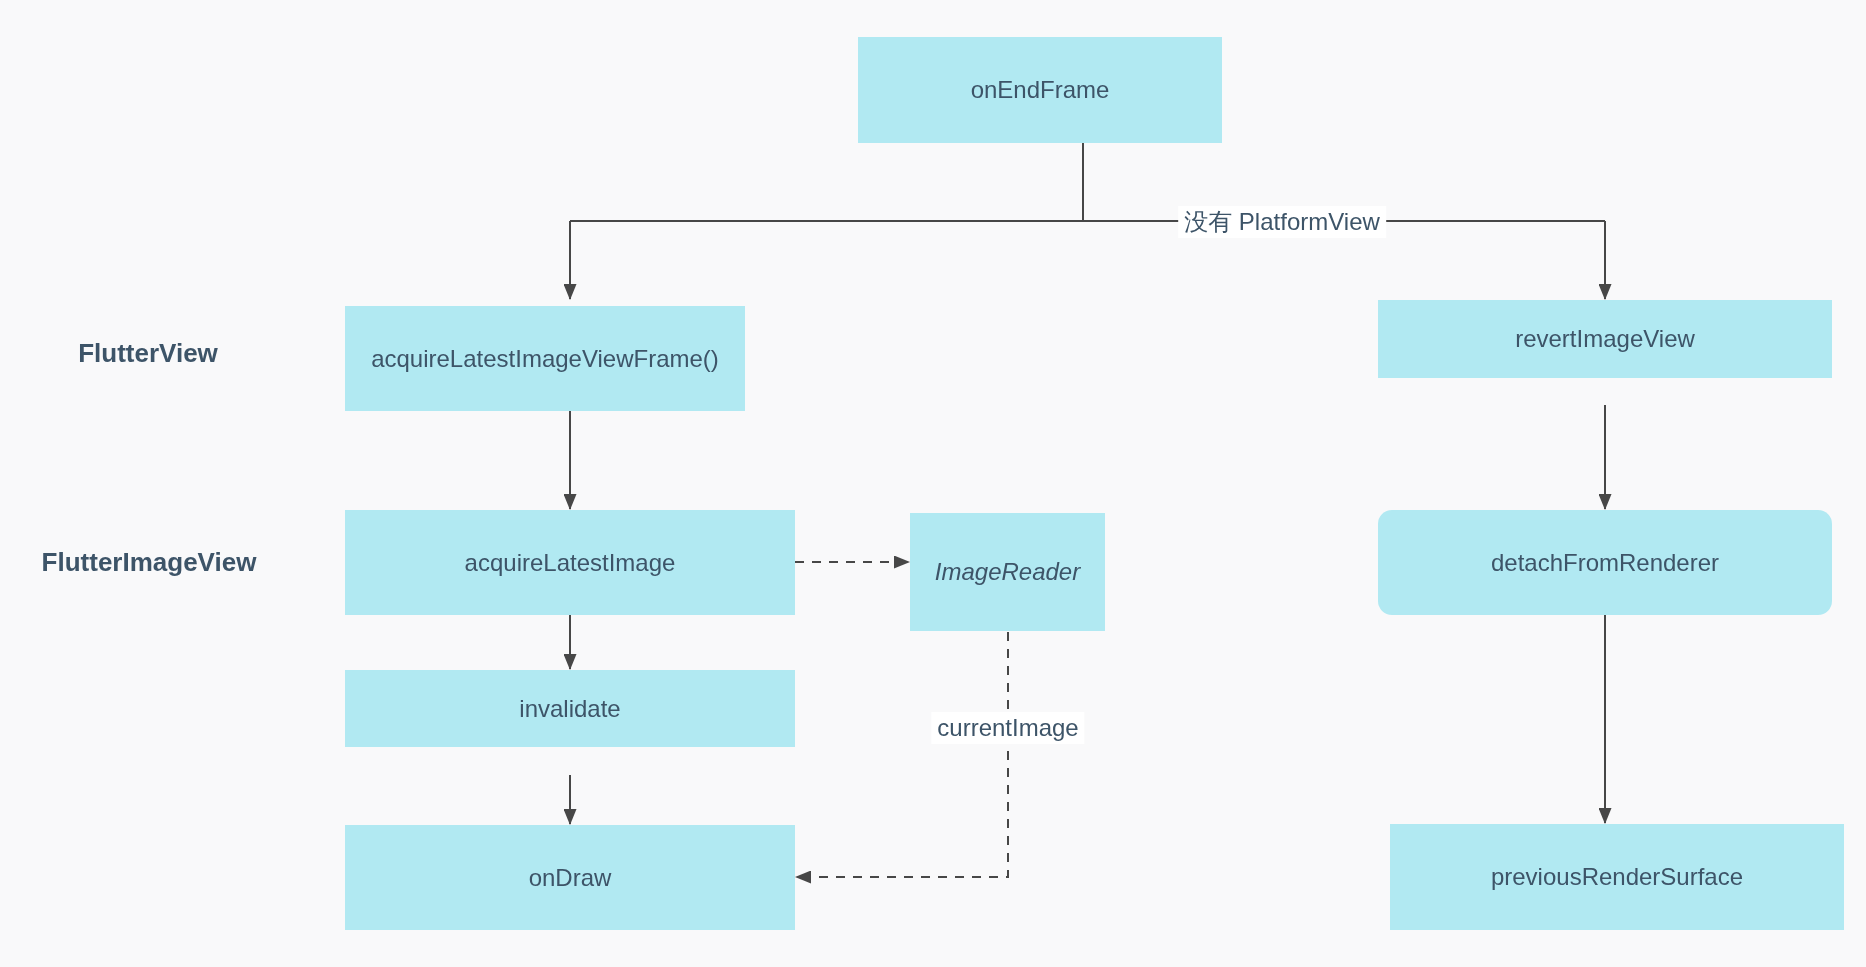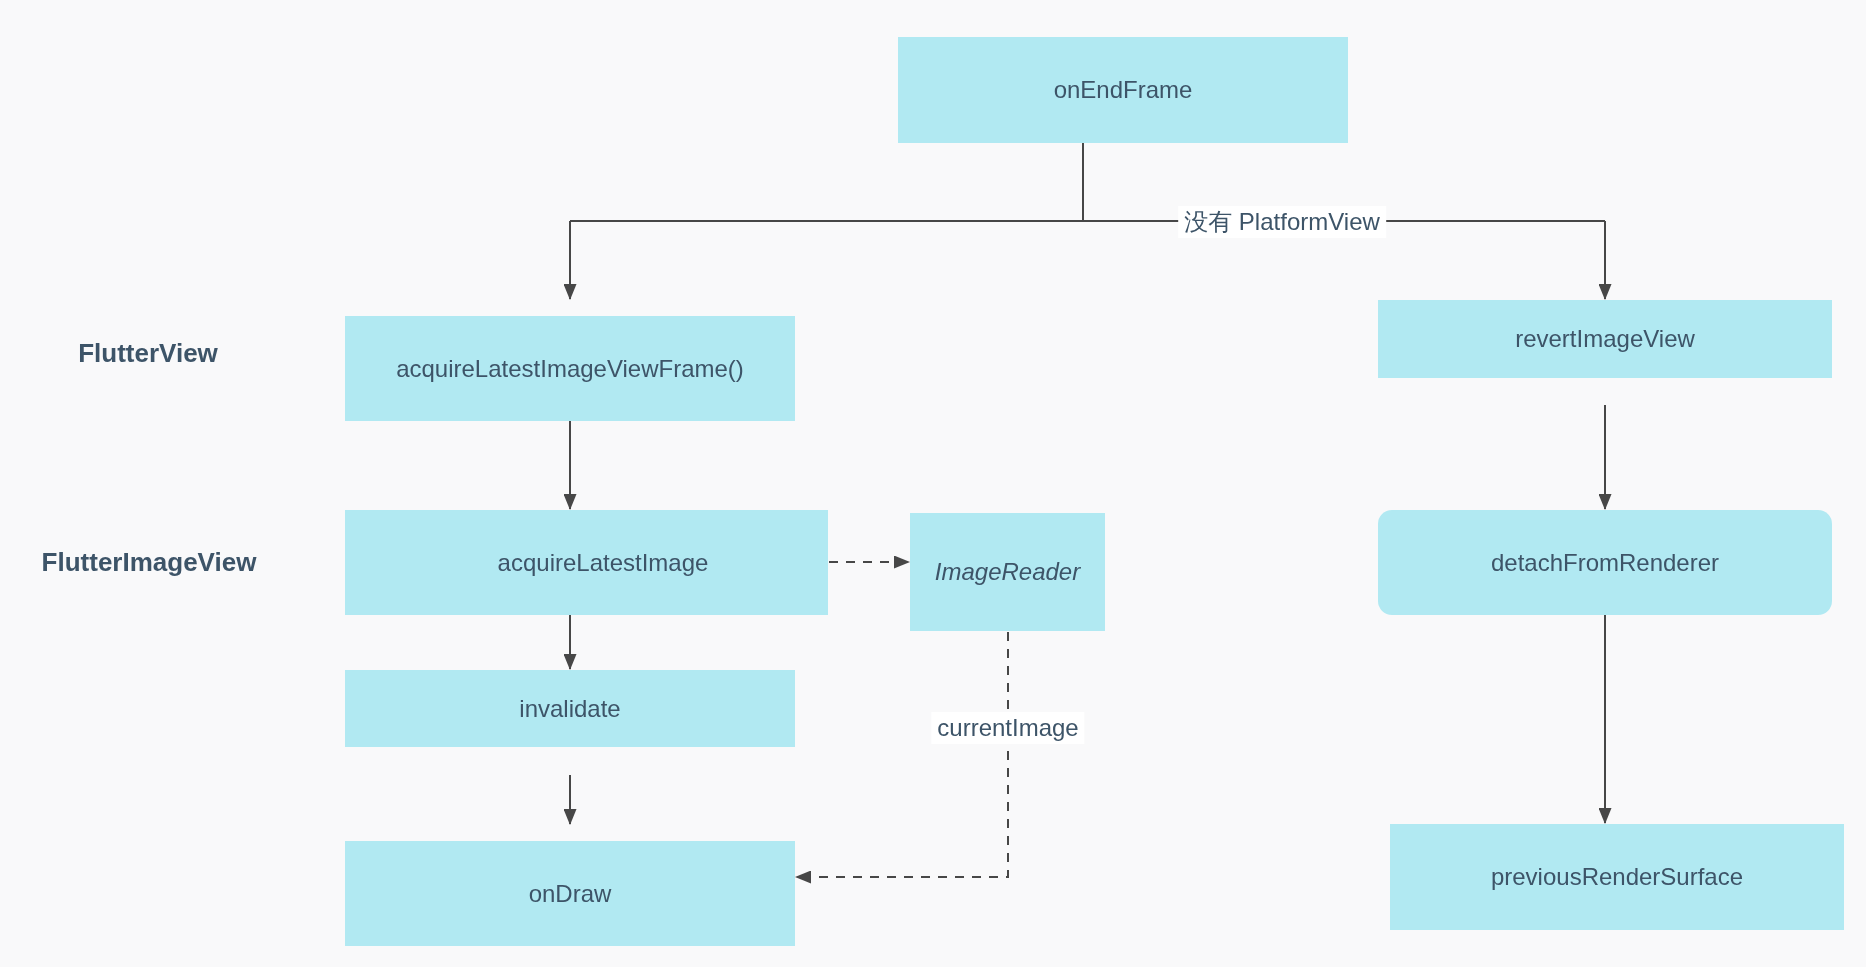--- a/index.html
+++ b/index.html
@@ -94,35 +94,35 @@
 
     <path class="connector" d="M1605 405 L1605 509" marker-end="url(#arrow)"></path>
 
     <path class="connector" d="M1605 615 L1605 823" marker-end="url(#arrow)"></path>
 
     <path class="connector dashed" d="M795 562 L909 562" marker-end="url(#arrow)"></path>
 
     <path class="connector dashed" d="M1008 615 L1008 877 L796 877" marker-end="url(#arrow)"></path>
   </svg>
 
-  <div class="node" style="left:858px; top:37px; width:450px; height:106px;margin-left:40px;">onEndFrame</div>
+  <div class="node" style="left:858px; top:37px; width:364px; height:106px;">onEndFrame</div>
 
-  <div class="node" style="left:345px; top:316px; width:450px; height:105px;">acquireLatestImageViewFrame()</div>
+  <div class="node" style="left:345px; top:306px; width:400px; height:105px;">acquireLatestImageViewFrame()</div>
 
   <div class="node" style="left:1378px; top:300px; width:454px; height:78px;">revertImageView</div>
 
-  <div class="node" style="left:345px; top:510px; width:450px; height:105px;padding-left:33px;">acquireLatestImage</div>
+  <div class="node" style="left:345px; top:510px; width:450px; height:105px;">acquireLatestImage</div>
 
   <div class="node" style="left:910px; top:513px; width:195px; height:118px;font-style:italic;">ImageReader</div>
 
   <div class="node" style="left:1378px; top:510px; width:454px; height:105px;border-radius:14px;">detachFromRenderer</div>
 
   <div class="node" style="left:345px; top:670px; width:450px; height:77px;">invalidate</div>
 
-  <div class="node" style="left:345px; top:825px; width:450px; height:105px;margin-top:16px;">onDraw</div>
+  <div class="node" style="left:345px; top:825px; width:450px; height:105px;">onDraw</div>
 
   <div class="node" style="left:1378px; top:824px; width:454px; height:106px;margin-left:12px;">previousRenderSurface</div>
 
   <div class="side-label" style="left:148px; top:353px;">FlutterView</div>
 
   <div class="side-label" style="left:149px; top:562px;">FlutterImageView</div>
 
 
   <div class="edge-label" style="left:1282px; top:222px;">没有 PlatformView</div>
 

